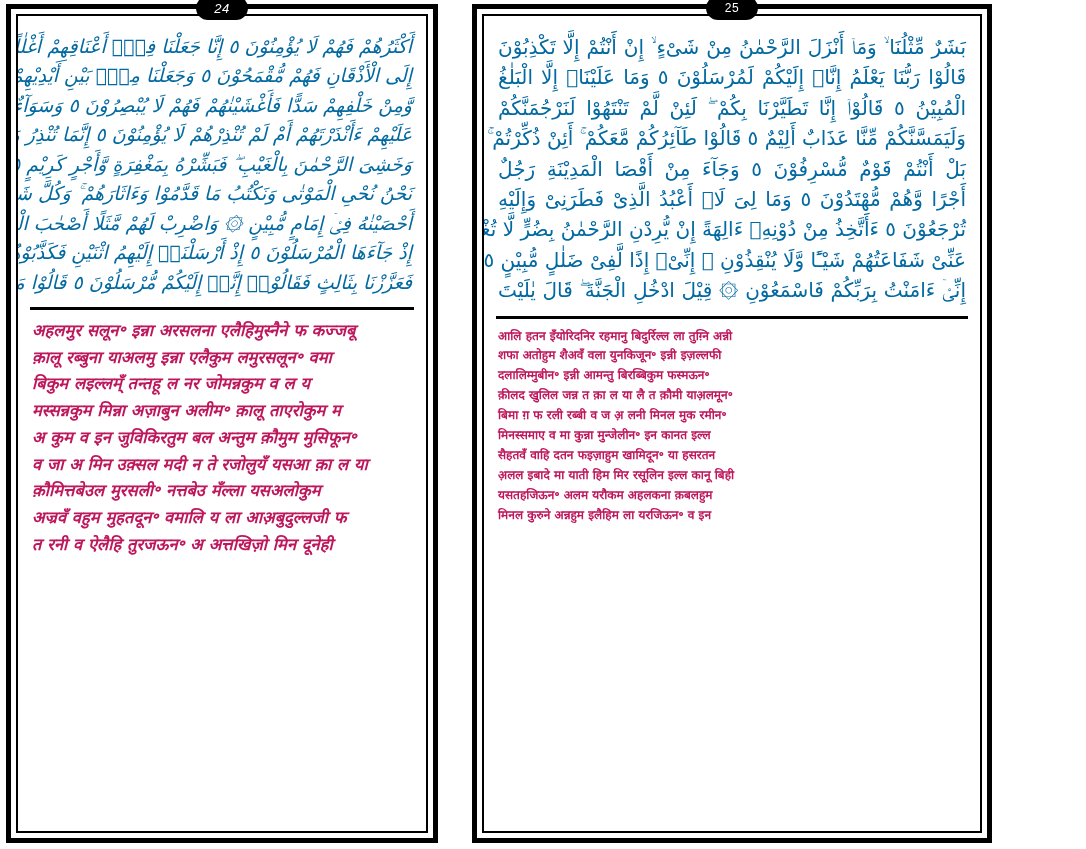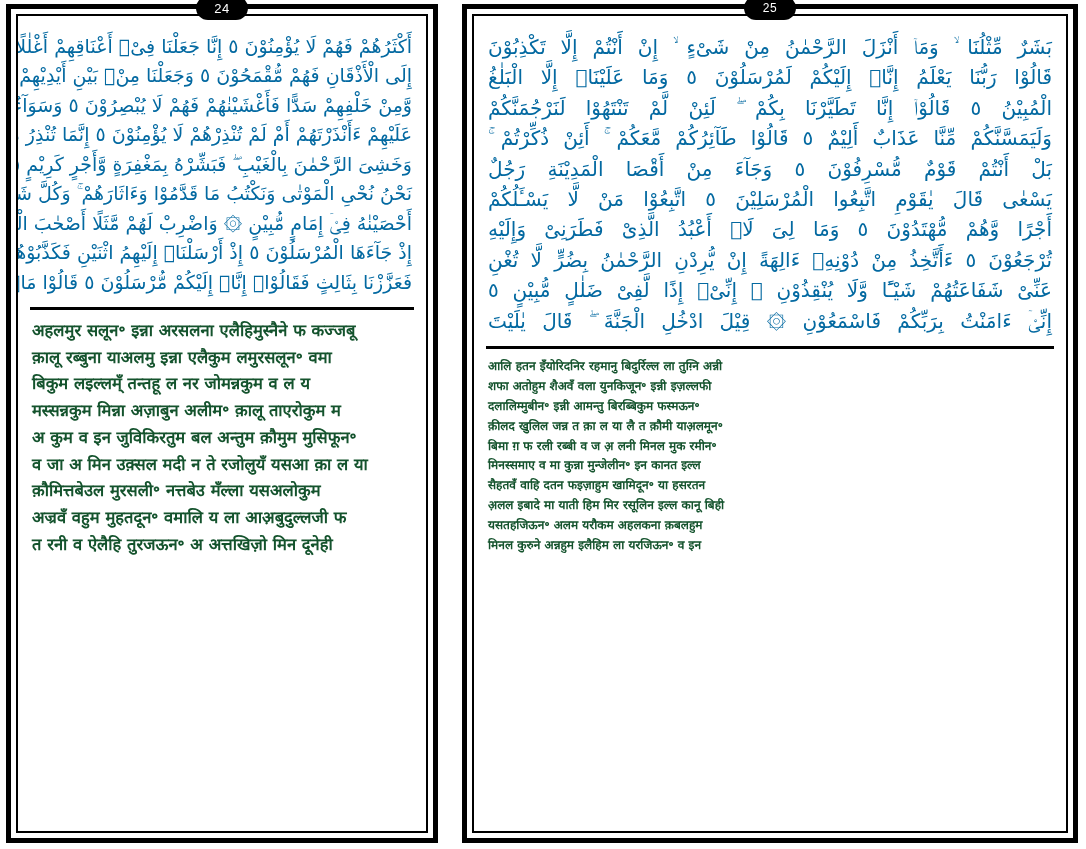--- a/index.html
+++ b/index.html
@@ -35,22 +35,22 @@
   .page-inner {
     box-sizing: border-box;
     width: 100%;
     height: 100%;
     border: 2px solid #000;
     padding: 14px 12px 10px 12px;
     display: flex;
     flex-direction: column;
     overflow: hidden;
   }
-  .page-left  { width: 432px; margin-left: 6px; }
-  .page-right { width: 616px; margin-left: 14px;}
+  .page-left  { width: 432px; margin-left: 6px; font-style: italic; }
+  .page-right { width: 520px; margin-left: 24px;}
 
   
   .page-number {
     position: absolute;
     top: -13px;
     left: 50%;
     transform: translateX(-50%);
     width: 52px;
     height: 24px;
     background: #000;
@@ -88,21 +88,21 @@
 
   .rule {
     height: 3px;
     background: #000;
     margin: 6px 0 6px 0;
   }
 
   
   .hindi-block {
     font-family: "DejaVu Sans", sans-serif;
-    color: #14532d;
+    color: #be185d;
     text-align: justify;
     padding: 2px 2px 0 2px;
   }
   .hindi-line {
     display: block;
     font-size: 16.5px;
     line-height: 1.62;
     font-weight: 600;
     white-space: nowrap;
   }
@@ -149,21 +149,20 @@
   <div class="page page-right">
     <div class="page-number small">25</div>
     <div class="page-inner">
 
       <div class="arabic-block arabic-right">
         <span class="arabic-line">بَشَرٌ مِّثْلُنَا ۙ وَمَاۤ أَنْزَلَ الرَّحْمٰنُ مِنْ شَىْءٍ ۙ إِنْ أَنْتُمْ إِلَّا تَكْذِبُوْنَ</span>
         <span class="arabic-line">قَالُوْا رَبُّنَا يَعْلَمُ إِنَّاۤ إِلَيْكُمْ لَمُرْسَلُوْنَ ٥ وَمَا عَلَيْنَاۤ إِلَّا الْبَلٰغُ</span>
         <span class="arabic-line">الْمُبِيْنُ ٥ قَالُوْاۤ إِنَّا تَطَيَّرْنَا بِكُمْ ۖ لَئِنْ لَّمْ تَنْتَهُوْا لَنَرْجُمَنَّكُمْ</span>
         <span class="arabic-line">وَلَيَمَسَّنَّكُمْ مِّنَّا عَذَابٌ أَلِيْمٌ ٥ قَالُوْا طَآئِرُكُمْ مَّعَكُمْ ۚ أَئِنْ ذُكِّرْتُمْ ۚ</span>
         <span class="arabic-line">بَلْ أَنْتُمْ قَوْمٌ مُّسْرِفُوْنَ ٥ وَجَآءَ مِنْ أَقْصَا الْمَدِيْنَةِ رَجُلٌ</span>
-        <span class="arabic-line">يَسْعٰى قَالَ يٰقَوْمِ اتَّبِعُوا الْمُرْسَلِيْنَ ٥ اتَّبِعُوْا مَنْ لَّا يَسْـَٔلُكُمْ</span>
         <span class="arabic-line">أَجْرًا وَّهُمْ مُّهْتَدُوْنَ ٥ وَمَا لِىَ لَاۤ أَعْبُدُ الَّذِىْ فَطَرَنِىْ وَإِلَيْهِ</span>
         <span class="arabic-line">تُرْجَعُوْنَ ٥ ءَأَتَّخِذُ مِنْ دُوْنِهِۤ ءَالِهَةً إِنْ يُّرِدْنِ الرَّحْمٰنُ بِضُرٍّ لَّا تُغْنِ</span>
         <span class="arabic-line">عَنِّىْ شَفَاعَتُهُمْ شَيْـًٔا وَّلَا يُنْقِذُوْنِ ۙ إِنِّىْۤ إِذًا لَّفِىْ ضَلٰلٍ مُّبِيْنٍ ٥</span>
         <span class="arabic-line">إِنِّىْۤ ءَامَنْتُ بِرَبِّكُمْ فَاسْمَعُوْنِ ۞ قِيْلَ ادْخُلِ الْجَنَّةَ ۖ قَالَ يٰلَيْتَ</span>
       </div>
 
       <div class="rule"></div>
 
       <div class="hindi-block hindi-right">
         <span class="hindi-line">आलि हतन इँयोरिदनिर रहमानु बिदुर्रिल्ल ला तुग़्नि अन्नी</span>

